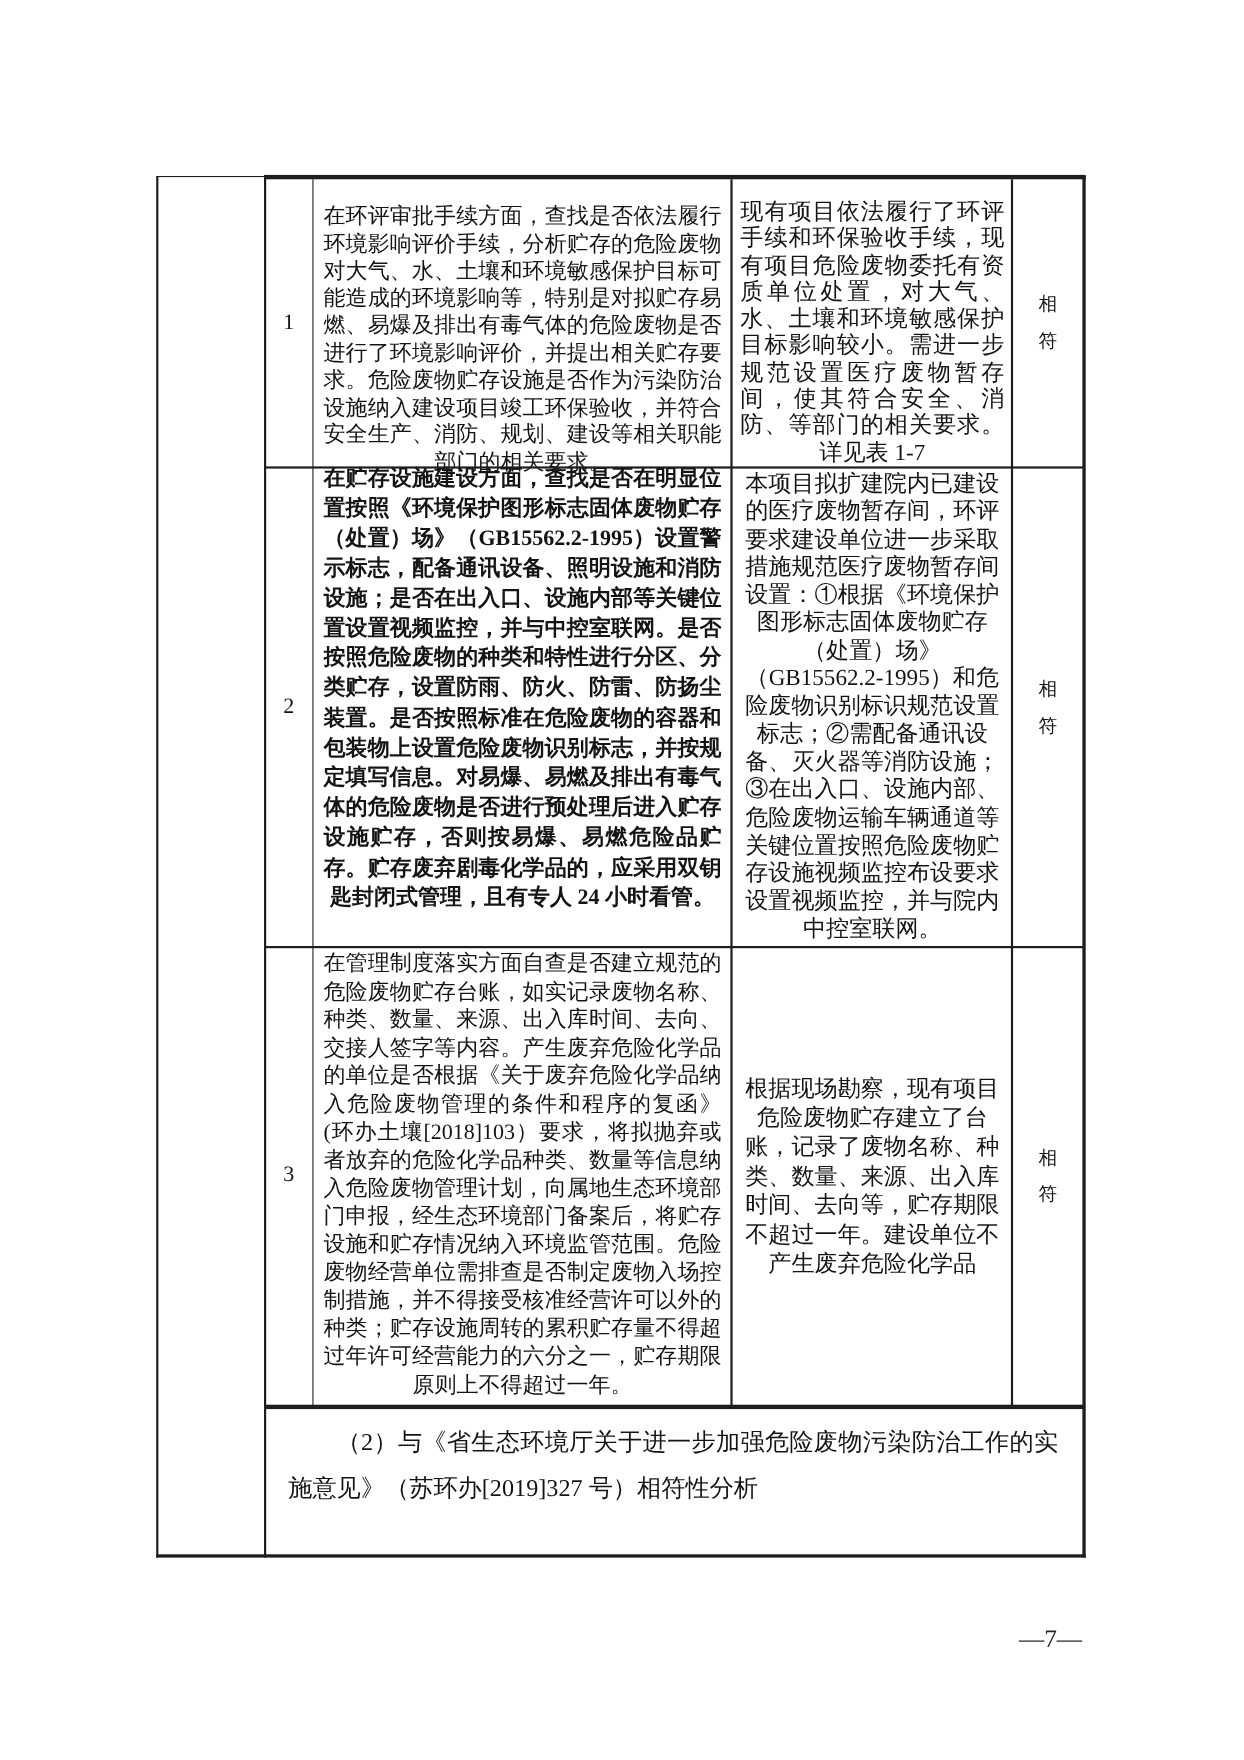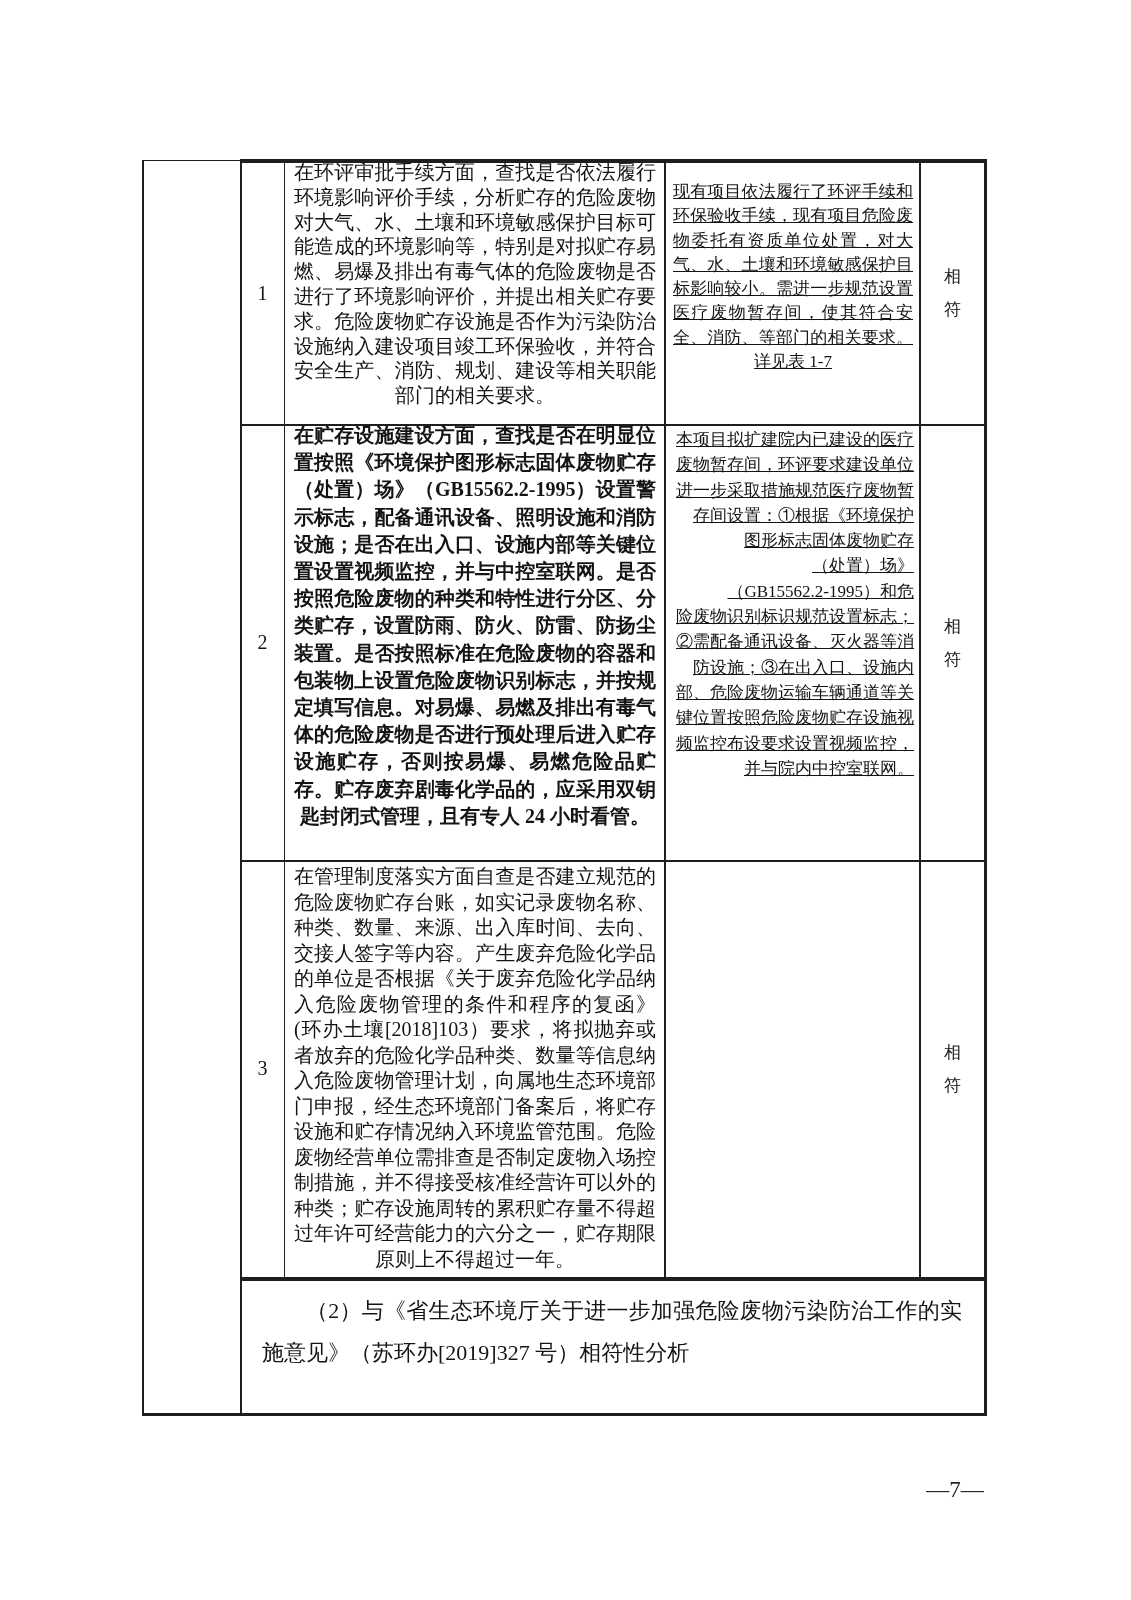--- a/index.html
+++ b/index.html
@@ -2,24 +2,24 @@
 <html><head>
 <meta charset="utf-8">
 <style>
   html,body{margin:0;padding:0;background:#fff;}
   .page{position:relative;width:1131px;height:1600px;background:#ffffff;
         font-family:"Liberation Serif","DejaVu Serif",serif;color:#141414;overflow:hidden;}
   .line{position:absolute;background:#1e1e1e;z-index:3;}
   .cell{position:absolute;overflow:hidden;z-index:2;}
   .numcell{display:flex;align-items:center;justify-content:center;font-size:20px;}
   .reqcell{font-size:20px;text-align:justify;text-align-last:center;}
-  .sitcell{font-size:17px;text-decoration:underline;}
+  .sitcell{font-size:21px;}
   .just{text-align:justify;text-align-last:center;}
   .ctr{text-align:center;}
-  .preline{white-space:pre-line;text-align:right;}
+  .preline{white-space:pre-line;}
   .vflex{display:flex;flex-direction:column;justify-content:center;}
   .conclcell{display:flex;align-items:center;justify-content:center;}
   .concl-inner{width:24px;font-size:17px;line-height:33px;text-align:center;word-break:break-all;}
   .footer-sec{position:absolute;left:250px;top:1282px;width:724px;height:131px;overflow:hidden;z-index:2;}
   .footer-sec p{margin:12px;font-size:22px;line-height:42px;text-indent:44px;text-align:justify;}
   .footer-sec p.p1{margin-top:8px;}
   .footer-sec p.p2{margin-top:4px;}
   .pagenum{position:absolute;left:895px;top:1477px;width:120px;height:32px;
            text-align:center;font-size:23px;color:#262626;z-index:2;}
 </style>
@@ -36,39 +36,42 @@
   <div class="line" style="left:984px;top:160px;width:3px;height:1256px;"></div>
 
   <div class="line" style="left:142px;top:160px;width:845px;height:1px;"></div>
   <div class="line" style="left:240px;top:159px;width:747px;height:4px;"></div>
   <div class="line" style="left:240px;top:424px;width:745px;height:2px;"></div>
   <div class="line" style="left:240px;top:860px;width:745px;height:2px;"></div>
   <div class="line" style="left:240px;top:1277px;width:745px;height:4px;"></div>
   <div class="line" style="left:142px;top:1413px;width:845px;height:3px;"></div>
 
   <div class="cell numcell" style="left:241px;top:164px;width:43px;height:258px;">1</div>
-  <div class="cell reqcell" style="left:294px;top:160px;width:362px;height:252px;line-height:24.8px;">在环评审批手续方面，查找是否依法履行环境影响评价手续，分析贮存的危险废物对大气、水、土壤和环境敏感保护目标可能造成的环境影响等，特别是对拟贮存易燃、易爆及排出有毒气体的危险废物是否进行了环境影响评价，并提出相关贮存要求。危险废物贮存设施是否作为污染防治设施纳入建设项目竣工环保验收，并符合安全生产、消防、规划、建设等相关职能部门的相关要求。</div>
+  <div class="cell reqcell" style="left:294px;top:185px;width:362px;height:252px;line-height:24.8px;">在环评审批手续方面，查找是否依法履行环境影响评价手续，分析贮存的危险废物对大气、水、土壤和环境敏感保护目标可能造成的环境影响等，特别是对拟贮存易燃、易爆及排出有毒气体的危险废物是否进行了环境影响评价，并提出相关贮存要求。危险废物贮存设施是否作为污染防治设施纳入建设项目竣工环保验收，并符合安全生产、消防、规划、建设等相关职能部门的相关要求。</div>
   <div class="cell sitcell just" style="left:673px;top:180px;width:240px;height:244px;line-height:24.3px;">现有项目依法履行了环评手续和环保验收手续，现有项目危险废物委托有资质单位处置，对大气、水、土壤和环境敏感保护目标影响较小。需进一步规范设置医疗废物暂存间，使其符合安全、消防、等部门的相关要求。详见表 1-7</div>
   <div class="cell conclcell" style="left:922px;top:164px;width:61px;height:258px;">
     <div class="concl-inner">相符</div>
   </div>
 
   <div class="cell numcell" style="left:241px;top:427px;width:43px;height:431px;">2</div>
   <div class="cell reqcell" style="left:294px;top:422px;width:362px;height:418px;line-height:27.2px;font-weight:bold;">在贮存设施建设方面，查找是否在明显位置按照《环境保护图形标志固体废物贮存（处置）场》（GB15562.2-1995）设置警示标志，配备通讯设备、照明设施和消防设施；是否在出入口、设施内部等关键位置设置视频监控，并与中控室联网。是否按照危险废物的种类和特性进行分区、分类贮存，设置防雨、防火、防雷、防扬尘装置。是否按照标准在危险废物的容器和包装物上设置危险废物识别标志，并按规定填写信息。对易爆、易燃及排出有毒气体的危险废物是否进行预处理后进入贮存设施贮存，否则按易爆、易燃危险品贮存。贮存废弃剧毒化学品的，应采用双钥匙封闭式管理，且有专人 24 小时看管。</div>
   <div class="cell sitcell ctr preline" style="left:672px;top:427px;width:242px;height:432px;line-height:25.3px;">本项目拟扩建院内已建设的医疗废物暂存间，环评要求建设单位进一步采取措施规范医疗废物暂存间设置：①根据《环境保护
 图形标志固体废物贮存
 （处置）场》
 （GB15562.2-1995）和危
 险废物识别标识规范设置标志；②需配备通讯设备、灭火器等消防设施；③在出入口、设施内部、危险废物运输车辆通道等关键位置按照危险废物贮存设施视频监控布设要求设置视频监控，并与院内中控室联网。</div>
   <div class="cell conclcell" style="left:922px;top:427px;width:61px;height:431px;">
     <div class="concl-inner">相符</div>
   </div>
 
   <div class="cell numcell" style="left:241px;top:862px;width:43px;height:413px;">3</div>
   <div class="cell reqcell" style="left:294px;top:864px;width:362px;height:412px;line-height:25.5px;">在管理制度落实方面自查是否建立规范的危险废物贮存台账，如实记录废物名称、种类、数量、来源、出入库时间、去向、交接人签字等内容。产生废弃危险化学品的单位是否根据《关于废弃危险化学品纳入危险废物管理的条件和程序的复函》(环办土壤[2018]103）要求，将拟抛弃或者放弃的危险化学品种类、数量等信息纳入危险废物管理计划，向属地生态环境部门申报，经生态环境部门备案后，将贮存设施和贮存情况纳入环境监管范围。危险废物经营单位需排查是否制定废物入场控制措施，并不得接受核准经营许可以外的种类；贮存设施周转的累积贮存量不得超过年许可经营能力的六分之一，贮存期限原则上不得超过一年。</div>
+  <div class="cell sitcell vflex" style="left:672px;top:862px;width:242px;height:414px;">
+    <div class="ctr" style="line-height:26.5px;">根据现场勘察，现有项目危险废物贮存建立了台账，记录了废物名称、种类、数量、来源、出入库时间、去向等，贮存期限不超过一年。建设单位不产生废弃危险化学品</div>
+  </div>
   <div class="cell conclcell" style="left:922px;top:862px;width:61px;height:413px;">
     <div class="concl-inner">相符</div>
   </div>
 
   <div class="footer-sec">
     <p class="p1">（2）与《省生态环境厅关于进一步加强危险废物污染防治工作的实施意见》（苏环办[2019]327 号）相符性分析</p>
   </div>
 
   <div class="pagenum">—7—</div>
 

